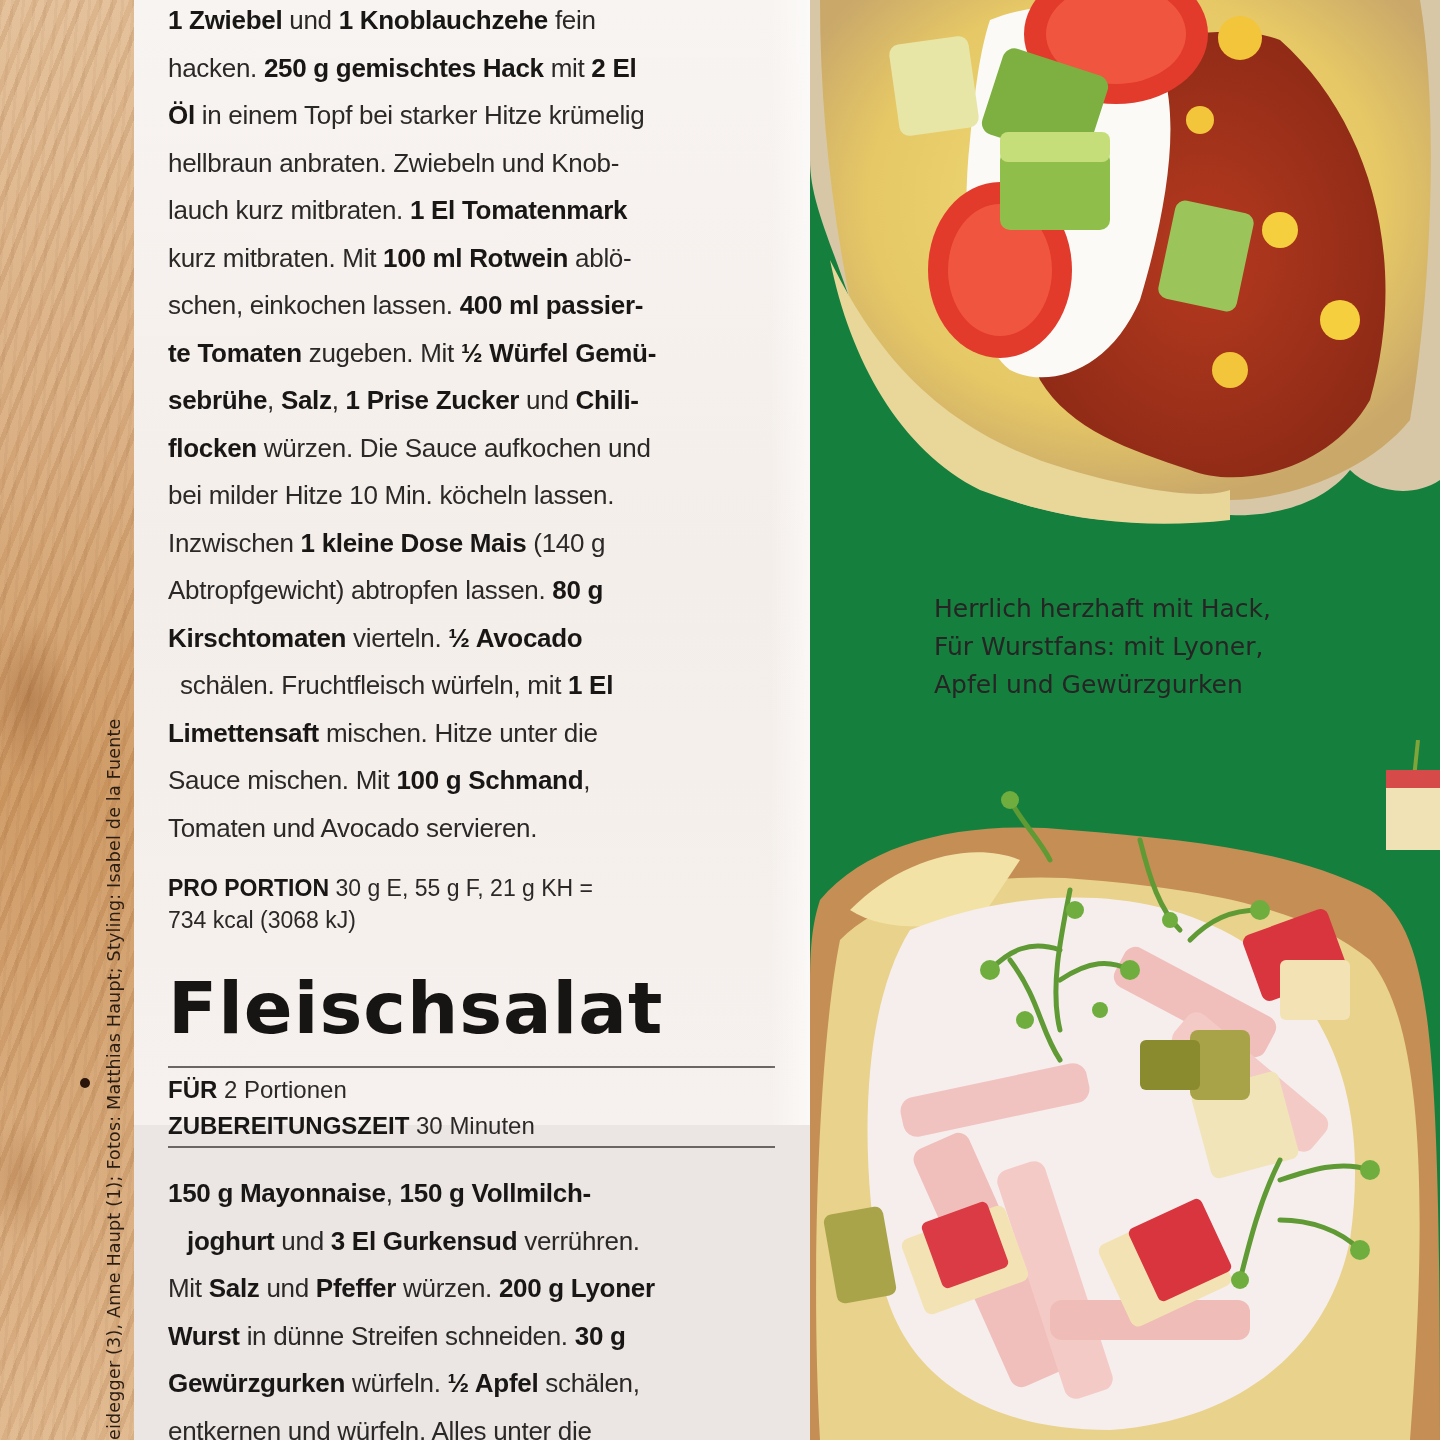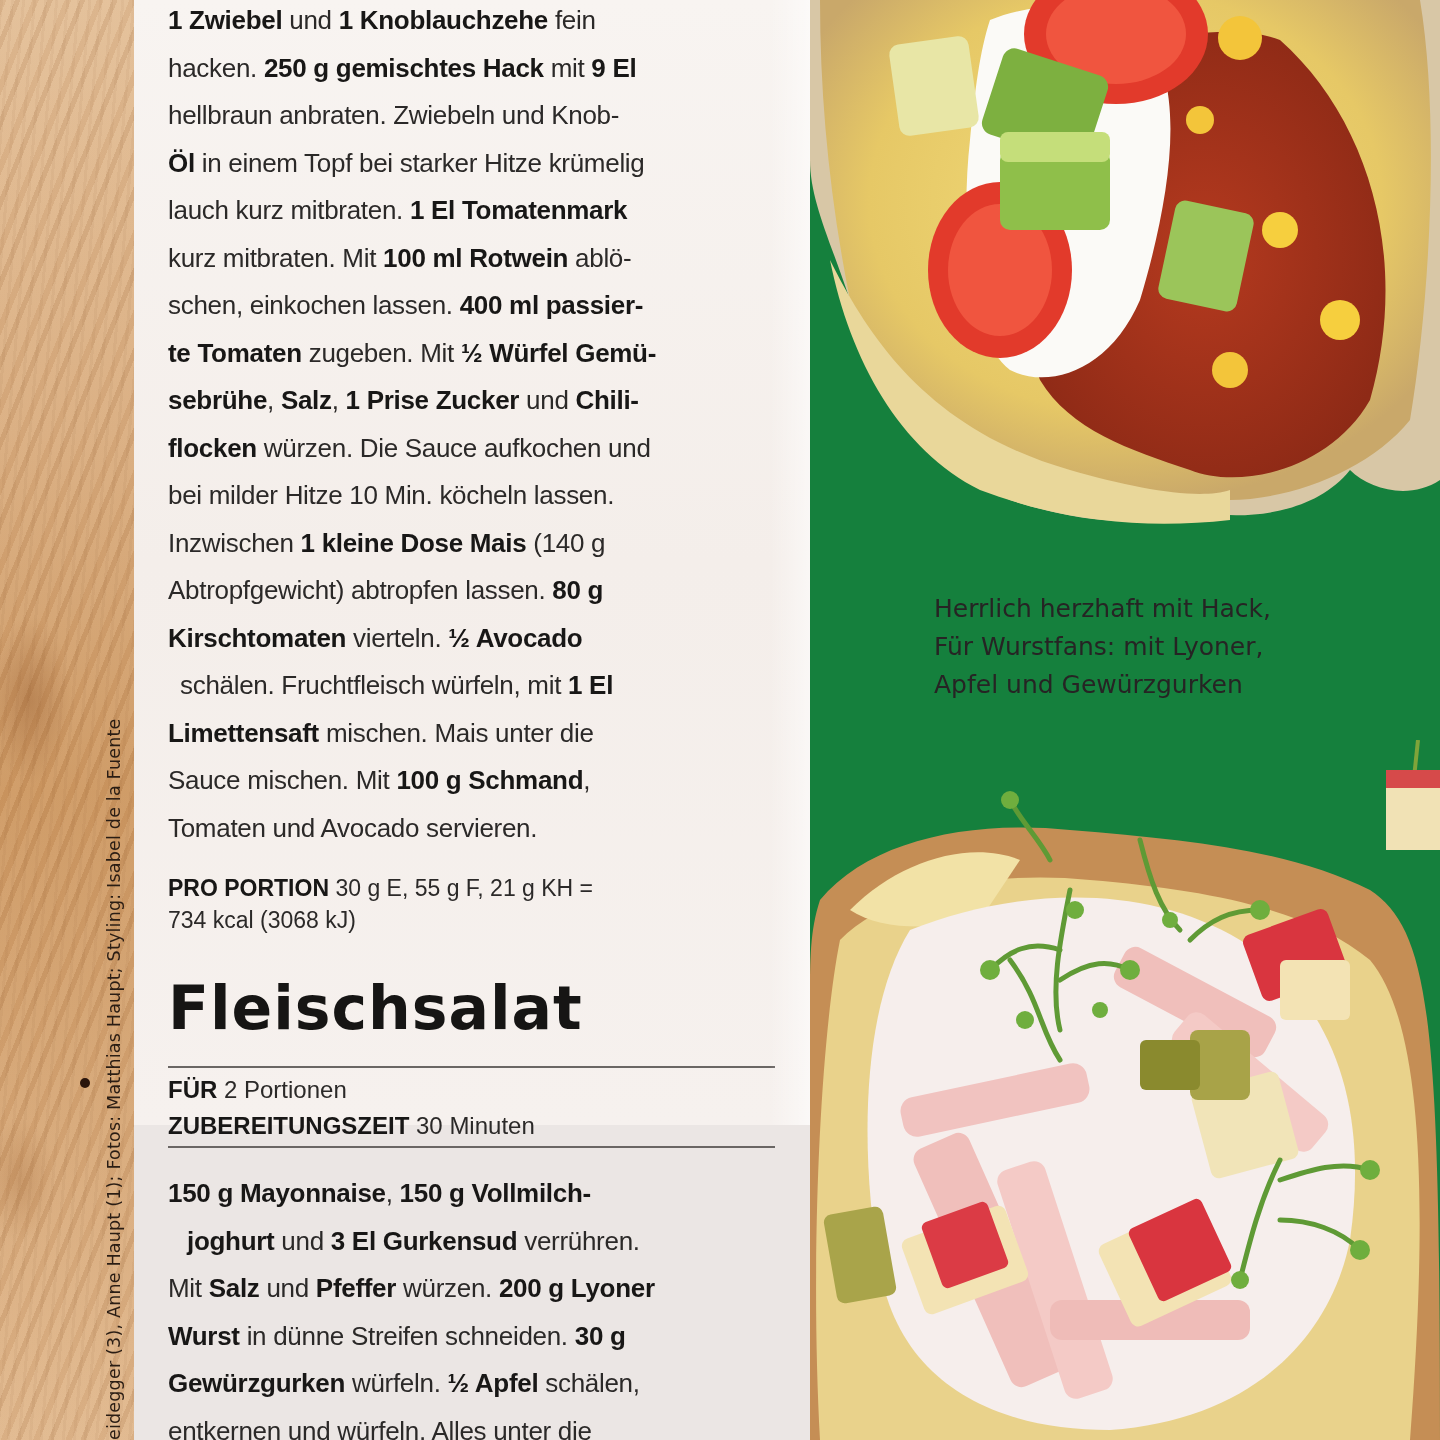--- a/index.html
+++ b/index.html
@@ -50,21 +50,21 @@
   .recipe1 { top: -3px; }
   .nutrition {
     position: absolute; left: 34px; top: 872px; width: 620px;
     font-family: "Liberation Sans", sans-serif;
     font-size: 23px; line-height: 32px; color: #2b2928;
   }
   .nutrition b { color: #181716; }
   .title {
     position: absolute; left: 34px; top: 958px;
     font-family: "DejaVu Sans", sans-serif; font-weight: bold;
-    font-size: 60px; line-height: 100px; color: #161514; letter-spacing: 1px;
+    font-size: 72px; line-height: 100px; color: #161514; letter-spacing: 1px;
   }
   .rule { position: absolute; left: 34px; width: 607px; height: 2px; background: #6a6664; }
   .rule.r1 { top: 1066px; }
   .rule.r2 { top: 1146px; }
   .meta {
     position: absolute; left: 34px; top: 1072px; width: 620px;
     font-family: "Liberation Sans", sans-serif;
     font-size: 24px; line-height: 36px; color: #2b2928;
   }
   .meta b { color: #181716; }
@@ -89,35 +89,35 @@
 <div class="credit-dot"></div>
 <div class="credit">
   <span>eidegger (3), Anne Haupt (1);</span>
   <span> </span>
   <span>Fotos: Matthias Haupt; Styling: Isabel de la Fuente</span>
 </div>
 
 <div class="panel">
   <div class="body-text recipe1">
       <div style="white-space: nowrap;"><b>1 Zwiebel</b><span> und </span><b>1 Knoblauchzehe</b><span> fein</span></div>
-      <div style="white-space: nowrap;"><span>hacken. </span><b>250 g gemischtes Hack</b><span> mit </span><b>9 El</b></div>
+      <div style="white-space: nowrap;"><span>hacken. </span><b>250 g gemischtes Hack</b><span> mit </span><b>2 El</b></div>
+      <div style="white-space: nowrap;"><b>Öl</b><span> in einem Topf bei starker Hitze krümelig</span></div>
       <div style="white-space: nowrap;"><span>hellbraun anbraten. Zwiebeln und Knob-</span></div>
-      <div style="white-space: nowrap;"><b>Öl</b><span> in einem Topf bei starker Hitze krümelig</span></div>
       <div style="white-space: nowrap;"><span>lauch kurz mitbraten. </span><b>1 El Tomatenmark</b></div>
       <div style="white-space: nowrap;"><span>kurz mitbraten. Mit </span><b>100 ml Rotwein</b><span> ablö-</span></div>
       <div style="white-space: nowrap;"><span>schen, einkochen lassen. </span><b>400 ml passier-</b></div>
       <div style="white-space: nowrap;"><b>te Tomaten</b><span> zugeben. Mit </span><b>½ Würfel Gemü-</b></div>
       <div style="white-space: nowrap;"><b>sebrühe</b><span>, </span><b>Salz</b><span>, </span><b>1 Prise Zucker</b><span> und </span><b>Chili-</b></div>
       <div style="white-space: nowrap;"><b>flocken</b><span> würzen. Die Sauce aufkochen und</span></div>
       <div style="white-space: nowrap;"><span>bei milder Hitze 10 Min. köcheln lassen.</span></div>
       <div style="white-space: nowrap;"><span>Inzwischen </span><b>1 kleine Dose Mais</b><span> (140 g</span></div>
       <div style="white-space: nowrap;"><span>Abtropfgewicht) abtropfen lassen. </span><b>80 g</b></div>
       <div style="white-space: nowrap;"><b>Kirschtomaten</b><span> vierteln. </span><b>½ Avocado</b></div>
       <div style="white-space: nowrap; margin-left: 12px;"><span>schälen. Fruchtfleisch würfeln, mit </span><b>1 El</b></div>
-      <div style="white-space: nowrap;"><b>Limettensaft</b><span> mischen. Mais unter die</span></div>
+      <div style="white-space: nowrap;"><b>Limettensaft</b><span> mischen. Hitze unter die</span></div>
       <div style="white-space: nowrap;"><span>Sauce mischen. Mit </span><b>100 g Schmand</b><span>,</span></div>
       <div style="white-space: nowrap;"><span>Tomaten und Avocado servieren.</span></div>
     </div>
 
   <div class="nutrition">
     <div><b>PRO PORTION</b><span> 30 g E, 55 g F, 21 g KH =</span></div>
     <div>734 kcal (3068 kJ)</div>
   </div>
 
   <div class="title">Fleischsalat</div>

